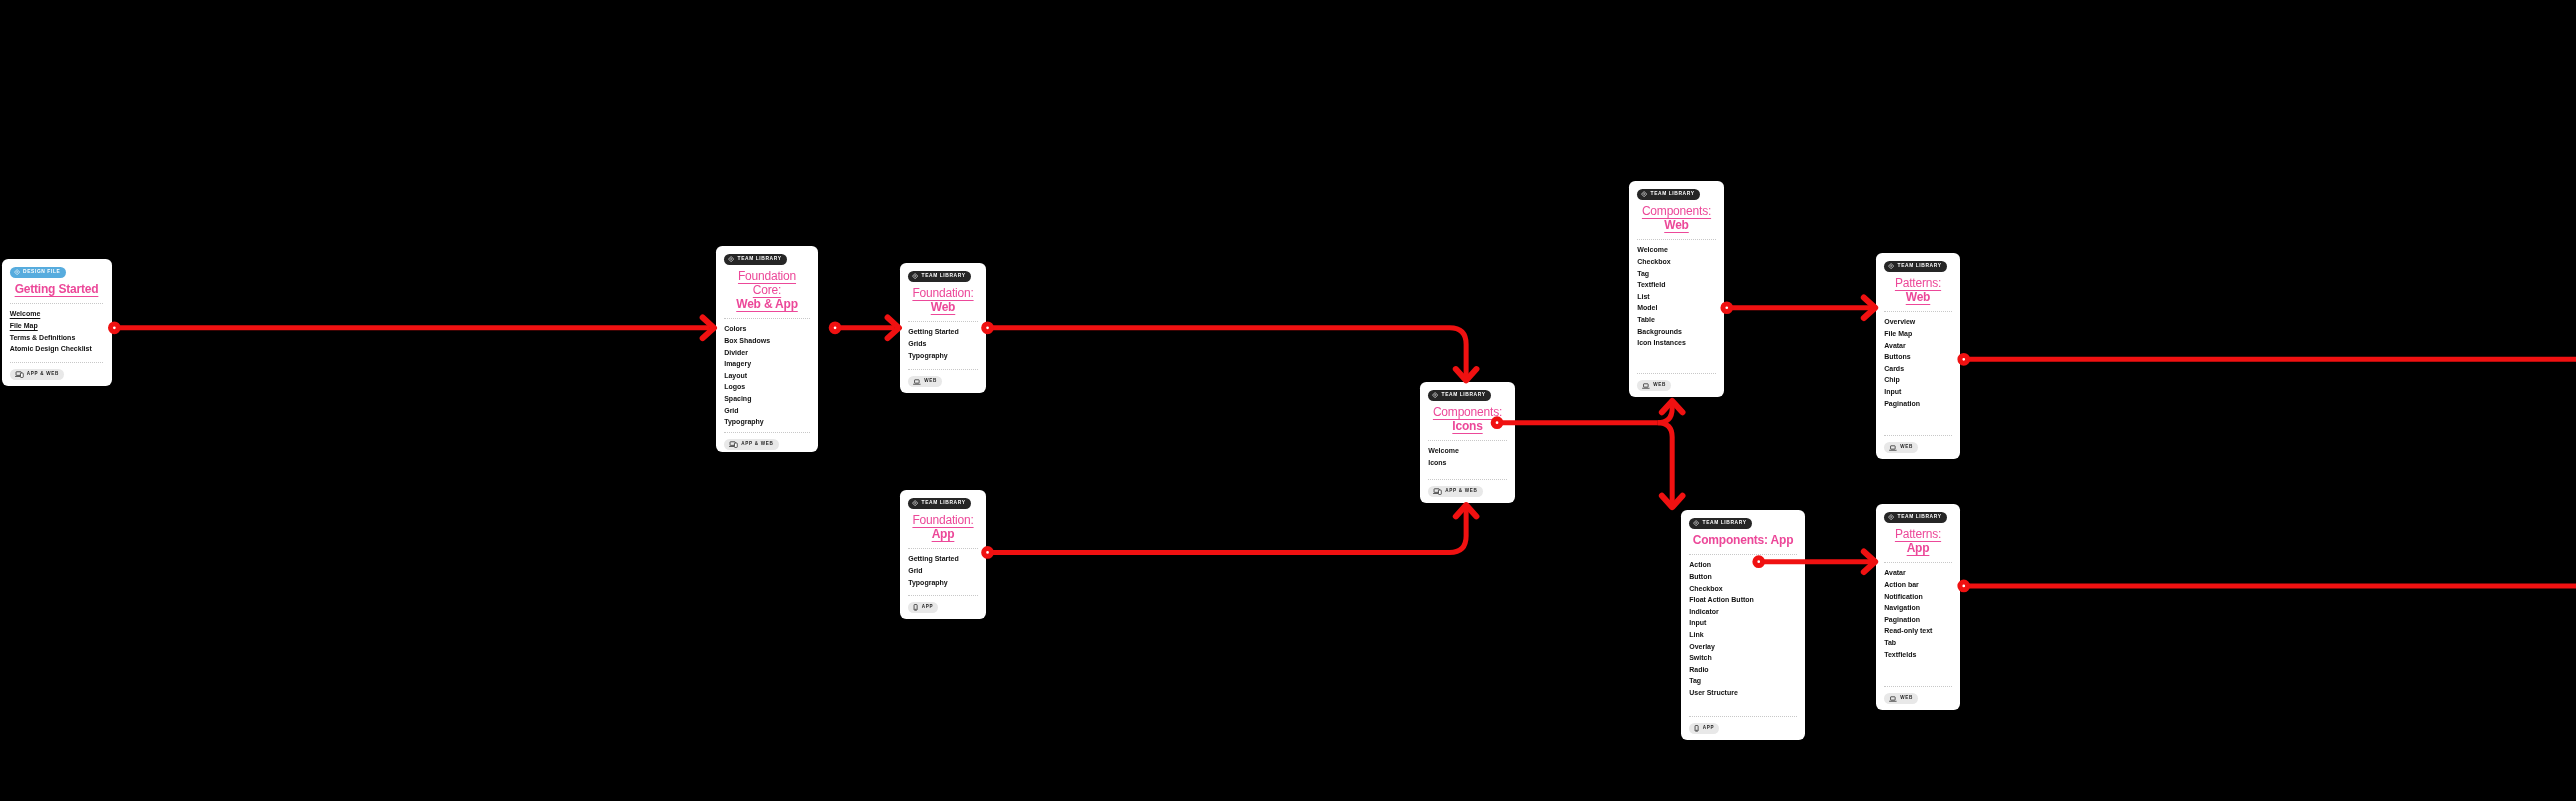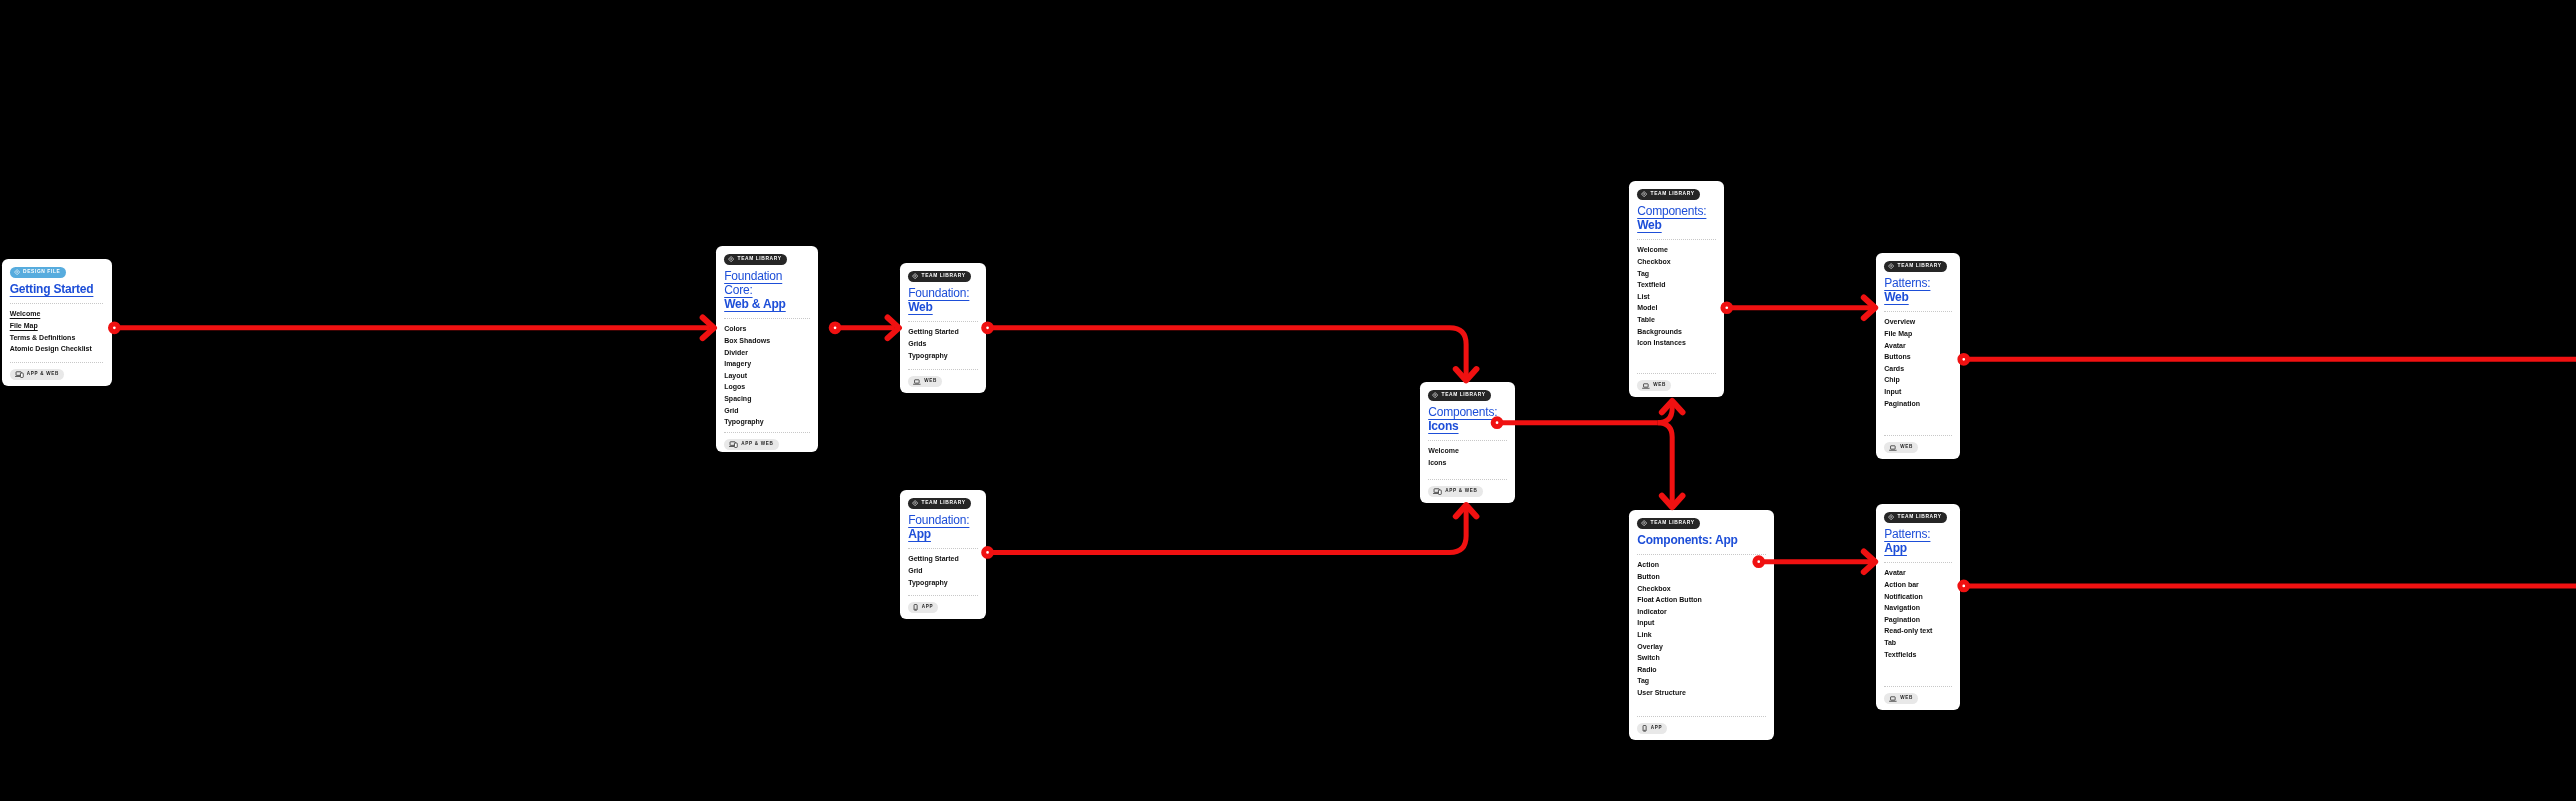--- a/index.html
+++ b/index.html
@@ -13,22 +13,22 @@
         display:flex;flex-direction:column;}
 
   .badge{display:inline-flex;align-items:center;gap:3.1px;align-self:flex-start;
          border-radius:6.2px;padding:2.1px 5.7px 2.1px 4.1px;color:#fff;
          font-size:4.9px;font-weight:700;letter-spacing:0.6px;line-height:1;
          margin-bottom:4.6px;white-space:nowrap;}
   .badge.blue{background:#57ACDE;}
   .badge.dark{background:#262626;}
   .badge svg{flex:0 0 auto;}
 
-  .title{color:#1d4ed8;font-size:12px;line-height:14px;letter-spacing:-0.2px;
-         margin:0 0 3.1px 0;}
+  .title{color:#ec4899;font-size:12px;line-height:14px;letter-spacing:-0.2px;
+         margin:0 0 3.1px 0;text-align:center;}
   .t1,.t2{display:block;}
   .t2:empty{display:none;}
   
   .style-b .t1{font-weight:400;text-decoration:underline;
                text-decoration-thickness:1px;text-underline-offset:2.6px;}
   .style-b .t2{font-weight:700;text-decoration:underline;
                text-decoration-thickness:1.3px;text-underline-offset:2.6px;}
   
   .style-a .t1{font-weight:700;text-decoration:underline;
                text-decoration-thickness:1.3px;text-underline-offset:2.6px;}
@@ -295,21 +295,21 @@
     <div style="flex: 1 1 0%;"></div>
     <div class="sep"></div>
     <span class="chip">
       <svg width="7.7" height="6.2" viewBox="0 0 15 12">
         <rect x="3" y="1.5" width="9" height="6.5" rx="1" fill="none" stroke="#1a1a1a" stroke-width="1.4"></rect>
         <path d="M1 10.2 H14" stroke="#1a1a1a" stroke-width="1.4" stroke-linecap="round"></path>
       </svg>
       <span>WEB</span>
     </span>
   </div>
-<div class="card style-c" style="left:1629px;top:510px;width:145px;height:230px;">
+<div class="card style-c" style="left:1681px;top:510px;width:124px;height:230px;">
     <span class="badge dark">
       <svg width="6.2" height="6.2" viewBox="0 0 12 12">
         <path d="M6 1 L11 6 L6 11 L1 6 Z" fill="none" stroke="#fff" stroke-width="1.3" stroke-linejoin="round"></path>
         <circle cx="6" cy="6" r="1.4" fill="#fff"></circle>
       </svg>
       <span>TEAM LIBRARY</span>
     </span>
     <h2 class="title">
       <span class="t1">Components: App</span>
     </h2>

